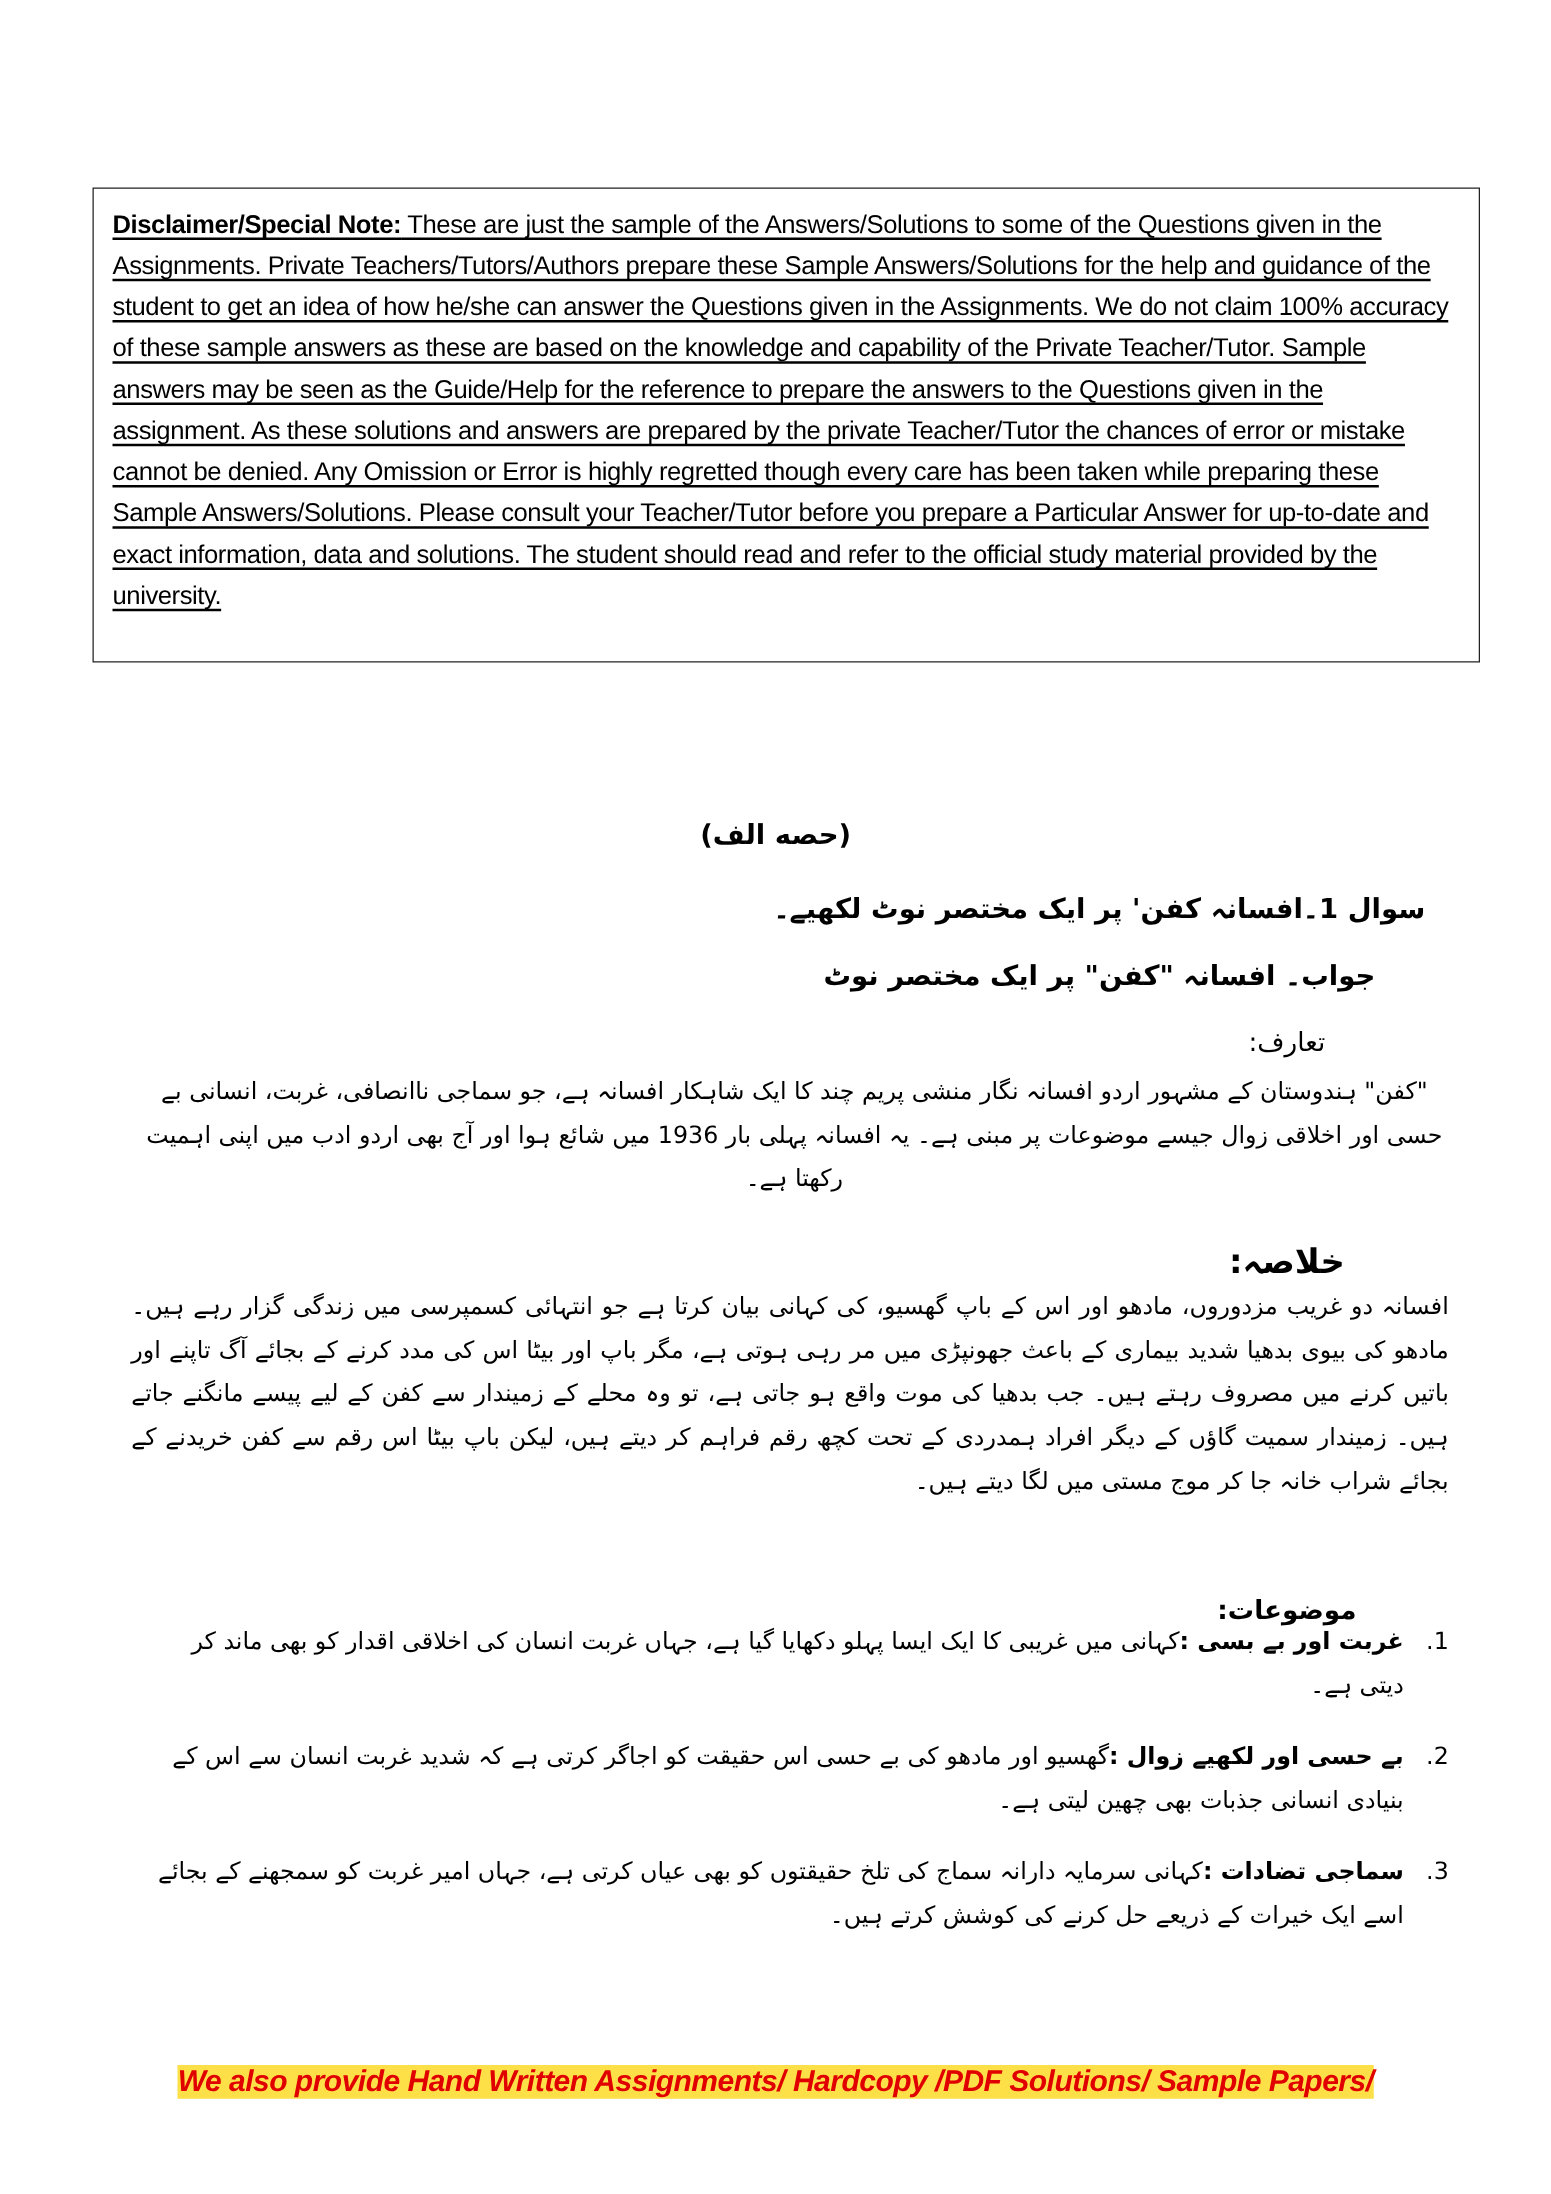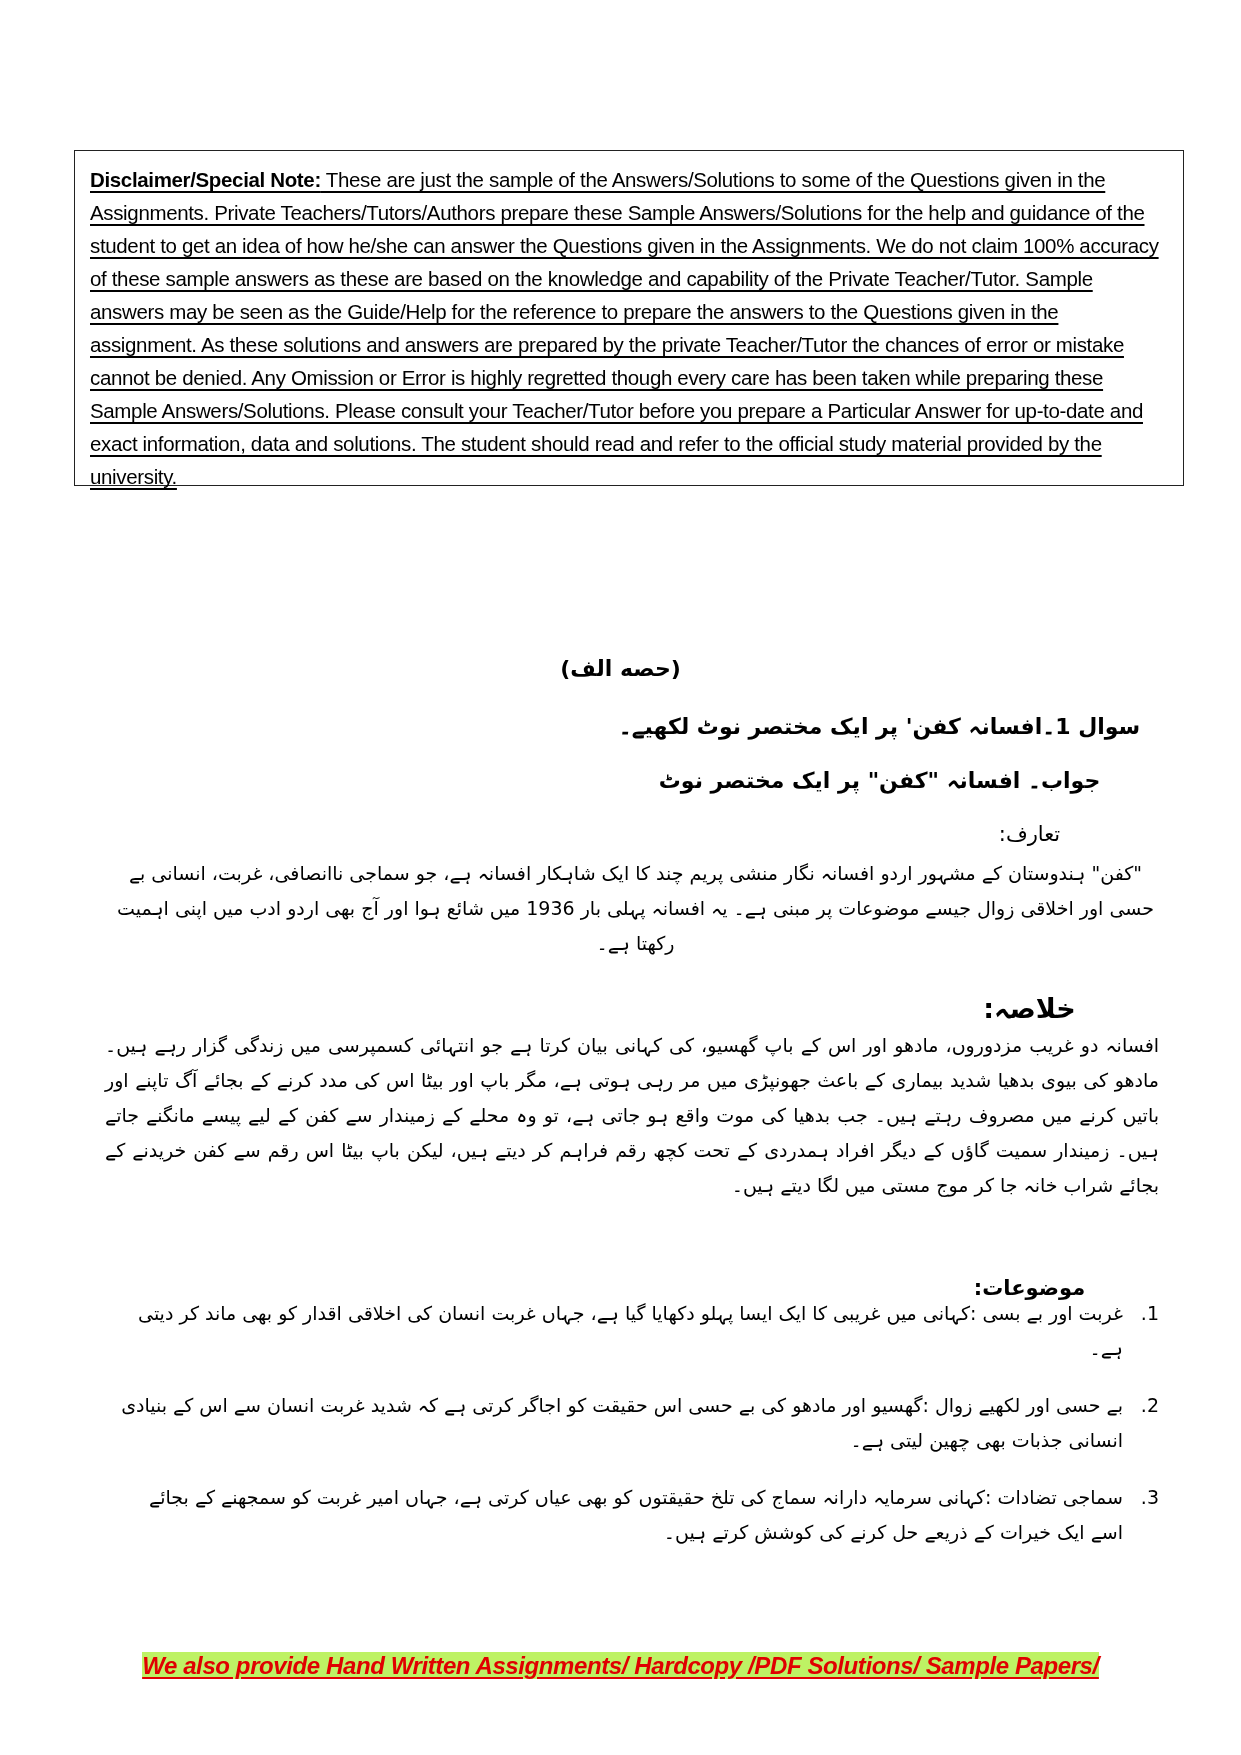--- a/index.html
+++ b/index.html
@@ -1,19 +1,19 @@
 <!DOCTYPE html>
 <html><head>
 <meta charset="utf-8">
 <style>
   html, body { margin: 0; padding: 0; background: #ffffff; }
   body { width: 1241px; height: 1755px; position: relative; overflow: hidden;
          font-family: "Liberation Sans", "DejaVu Sans", sans-serif; color: #000; }
   .disclaimer-box {
-    position: absolute; left: 74px; top: 150px; width: 1110px; height: 336px;
+    position: absolute; left: 74px; top: 150px; width: 1110px; height: 380px;
     border: 1.5px solid #222; box-sizing: border-box; padding: 12px 14px 0 15px;
   }
   .disclaimer-text {
     font-family: "Liberation Sans Narrow", "Liberation Sans", sans-serif;
     font-size: 20.5px; line-height: 33px; text-decoration: underline;
     text-underline-offset: 4px; letter-spacing: -0.35px; margin: 0;
   }
   .disclaimer-text b { font-weight: bold; }
   .urdu {
     position: absolute; direction: rtl; text-align: center;
@@ -26,25 +26,25 @@
   .h-intro { top: 822px; right: 82px; left: 900px; font-size: 21px; font-weight: normal; }
   .p-intro { top: 856px; right: 82px; left: 112px; font-size: 19px; line-height: 35px; }
   .h-summary { top: 993px; right: 82px; left: 900px; font-size: 27px; font-weight: bold; }
   .p-summary { top: 1028px; right: 82px; left: 105px; font-size: 19px; line-height: 35px; text-align: justify; }
   .h-themes { top: 1276px; right: 82px; left: 900px; font-size: 21px; font-weight: bold; }
   .themes-list { position: absolute; top: 1296px; right: 82px; left: 115px;
     direction: rtl; font-family: "DejaVu Sans", sans-serif; font-size: 19px; line-height: 35px; }
   .theme-item { display: flex; flex-direction: row; margin-bottom: 22px; }
   .theme-num { width: 36px; flex: none; text-align: right; }
   .theme-body { flex: 1; text-align: right; }
-  .theme-body b { font-weight: normal; text-align: center; }
+  .theme-body b { font-weight: bold; text-align: center; }
   .footer { position: absolute; top: 1648px; left: 0; right: 0; text-align: center;
     font-family: "Liberation Sans", sans-serif; font-style: italic; font-weight: bold;
     font-size: 24px; line-height: 36px; color: #e00000; }
-  .footer span { background: #bef264; text-decoration: underline; text-underline-offset: 3px; letter-spacing: -0.4px; }
+  .footer span { background: #fde047; text-underline-offset: 3px; letter-spacing: -0.4px; }
 </style>
 </head>
 <body>
 
 <div class="disclaimer-box">
   <p class="disclaimer-text"><b>Disclaimer/Special Note:</b><span> These are just the sample of the Answers/Solutions to some of the Questions given in the Assignments. Private Teachers/Tutors/Authors prepare these Sample Answers/Solutions for the help and guidance of the student to get an idea of how he/she can answer the Questions given in the Assignments. We do not claim 100% accuracy of these sample answers as these are based on the knowledge and capability of the Private Teacher/Tutor. Sample answers may be seen as the Guide/Help for the reference to prepare the answers to the Questions given in the assignment. As these solutions and answers are prepared by the private Teacher/Tutor the chances of error or mistake cannot be denied. Any Omission or Error is highly regretted though every care has been taken while preparing these Sample Answers/Solutions. Please consult your Teacher/Tutor before you prepare a Particular Answer for up-to-date and exact information, data and solutions. The student should read and refer to the official study material provided by the university.</span></p>
 </div>
 
 <div class="section-title">(حصه الف)</div>
 

